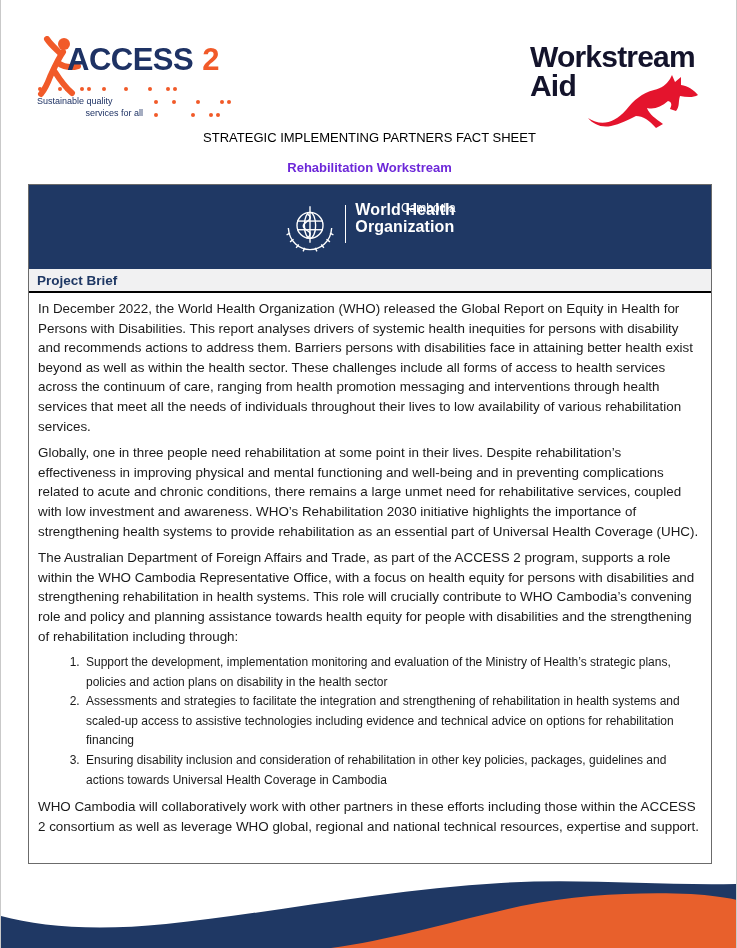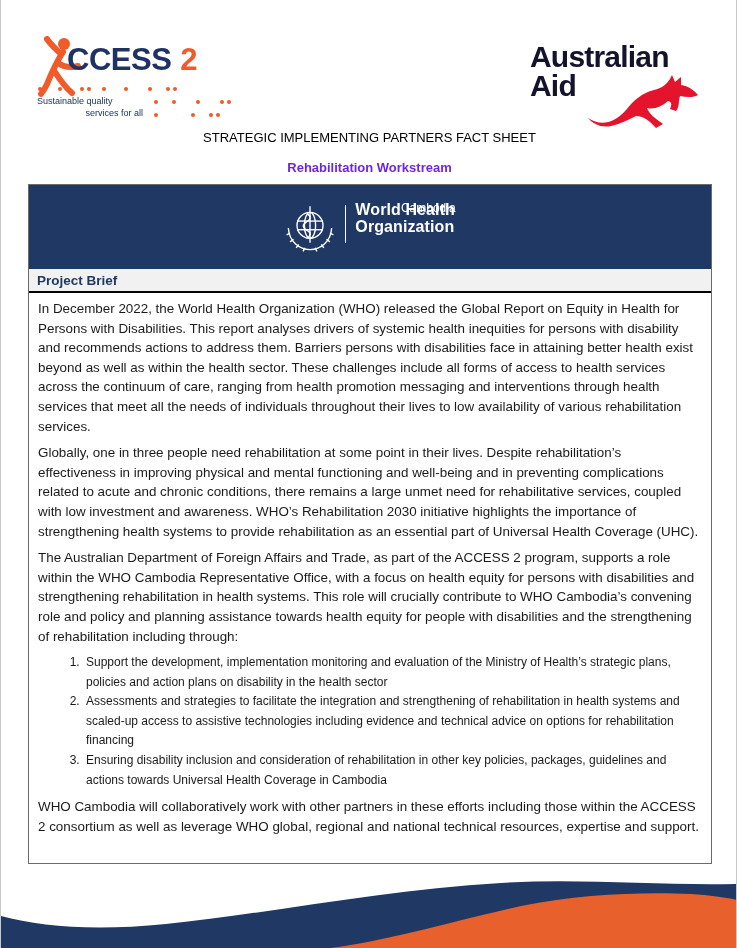--- a/index.html
+++ b/index.html
@@ -64,32 +64,32 @@
     <svg class="access-figure" width="46" height="62" viewBox="0 0 46 62">
       <circle cx="27" cy="8" r="6" fill="#f15a29"></circle>
       <g fill="none" stroke="#f15a29" stroke-width="6" stroke-linecap="round">
         <path d="M26,16 C21,23 18,30 13,41 C10,49 8,53 4,58"></path>
         <path d="M21,27 C27,31 34,32 41,30"></path>
         <path d="M18,36 C23,44 28,51 35,57"></path>
         <path d="M24,18 C19,13 14,9 10,3"></path>
       </g>
     </svg>
     <div class="access-word">
-      <span class="w1">CCESS</span><span class="w2">2</span>
+      <span class="w1">ACCESS</span><span class="w2">2</span>
     </div>
     <span class="braille"></span>
     <div class="access-tagline">
       <div class="t1">Sustainable quality</div>
       <div class="t2">services for all</div>
     </div>
   </div>
 
   <div class="ausaid-logo">
     <div class="ausaid-text">
-      <div>Australian</div>
+      <div>Workstream</div>
       <div>Aid</div>
     </div>
     <svg class="kangaroo" width="122" height="56" viewBox="0 0 122 56">
       <path fill="#e4142d" d="M2,44
         C14,52 28,50 40,36
         C48,26 56,19 68,16
         C76,14 80,11 84,5
         L86,1 L89,8
         L95,3 L95,11
         C102,12 108,16 112,21

